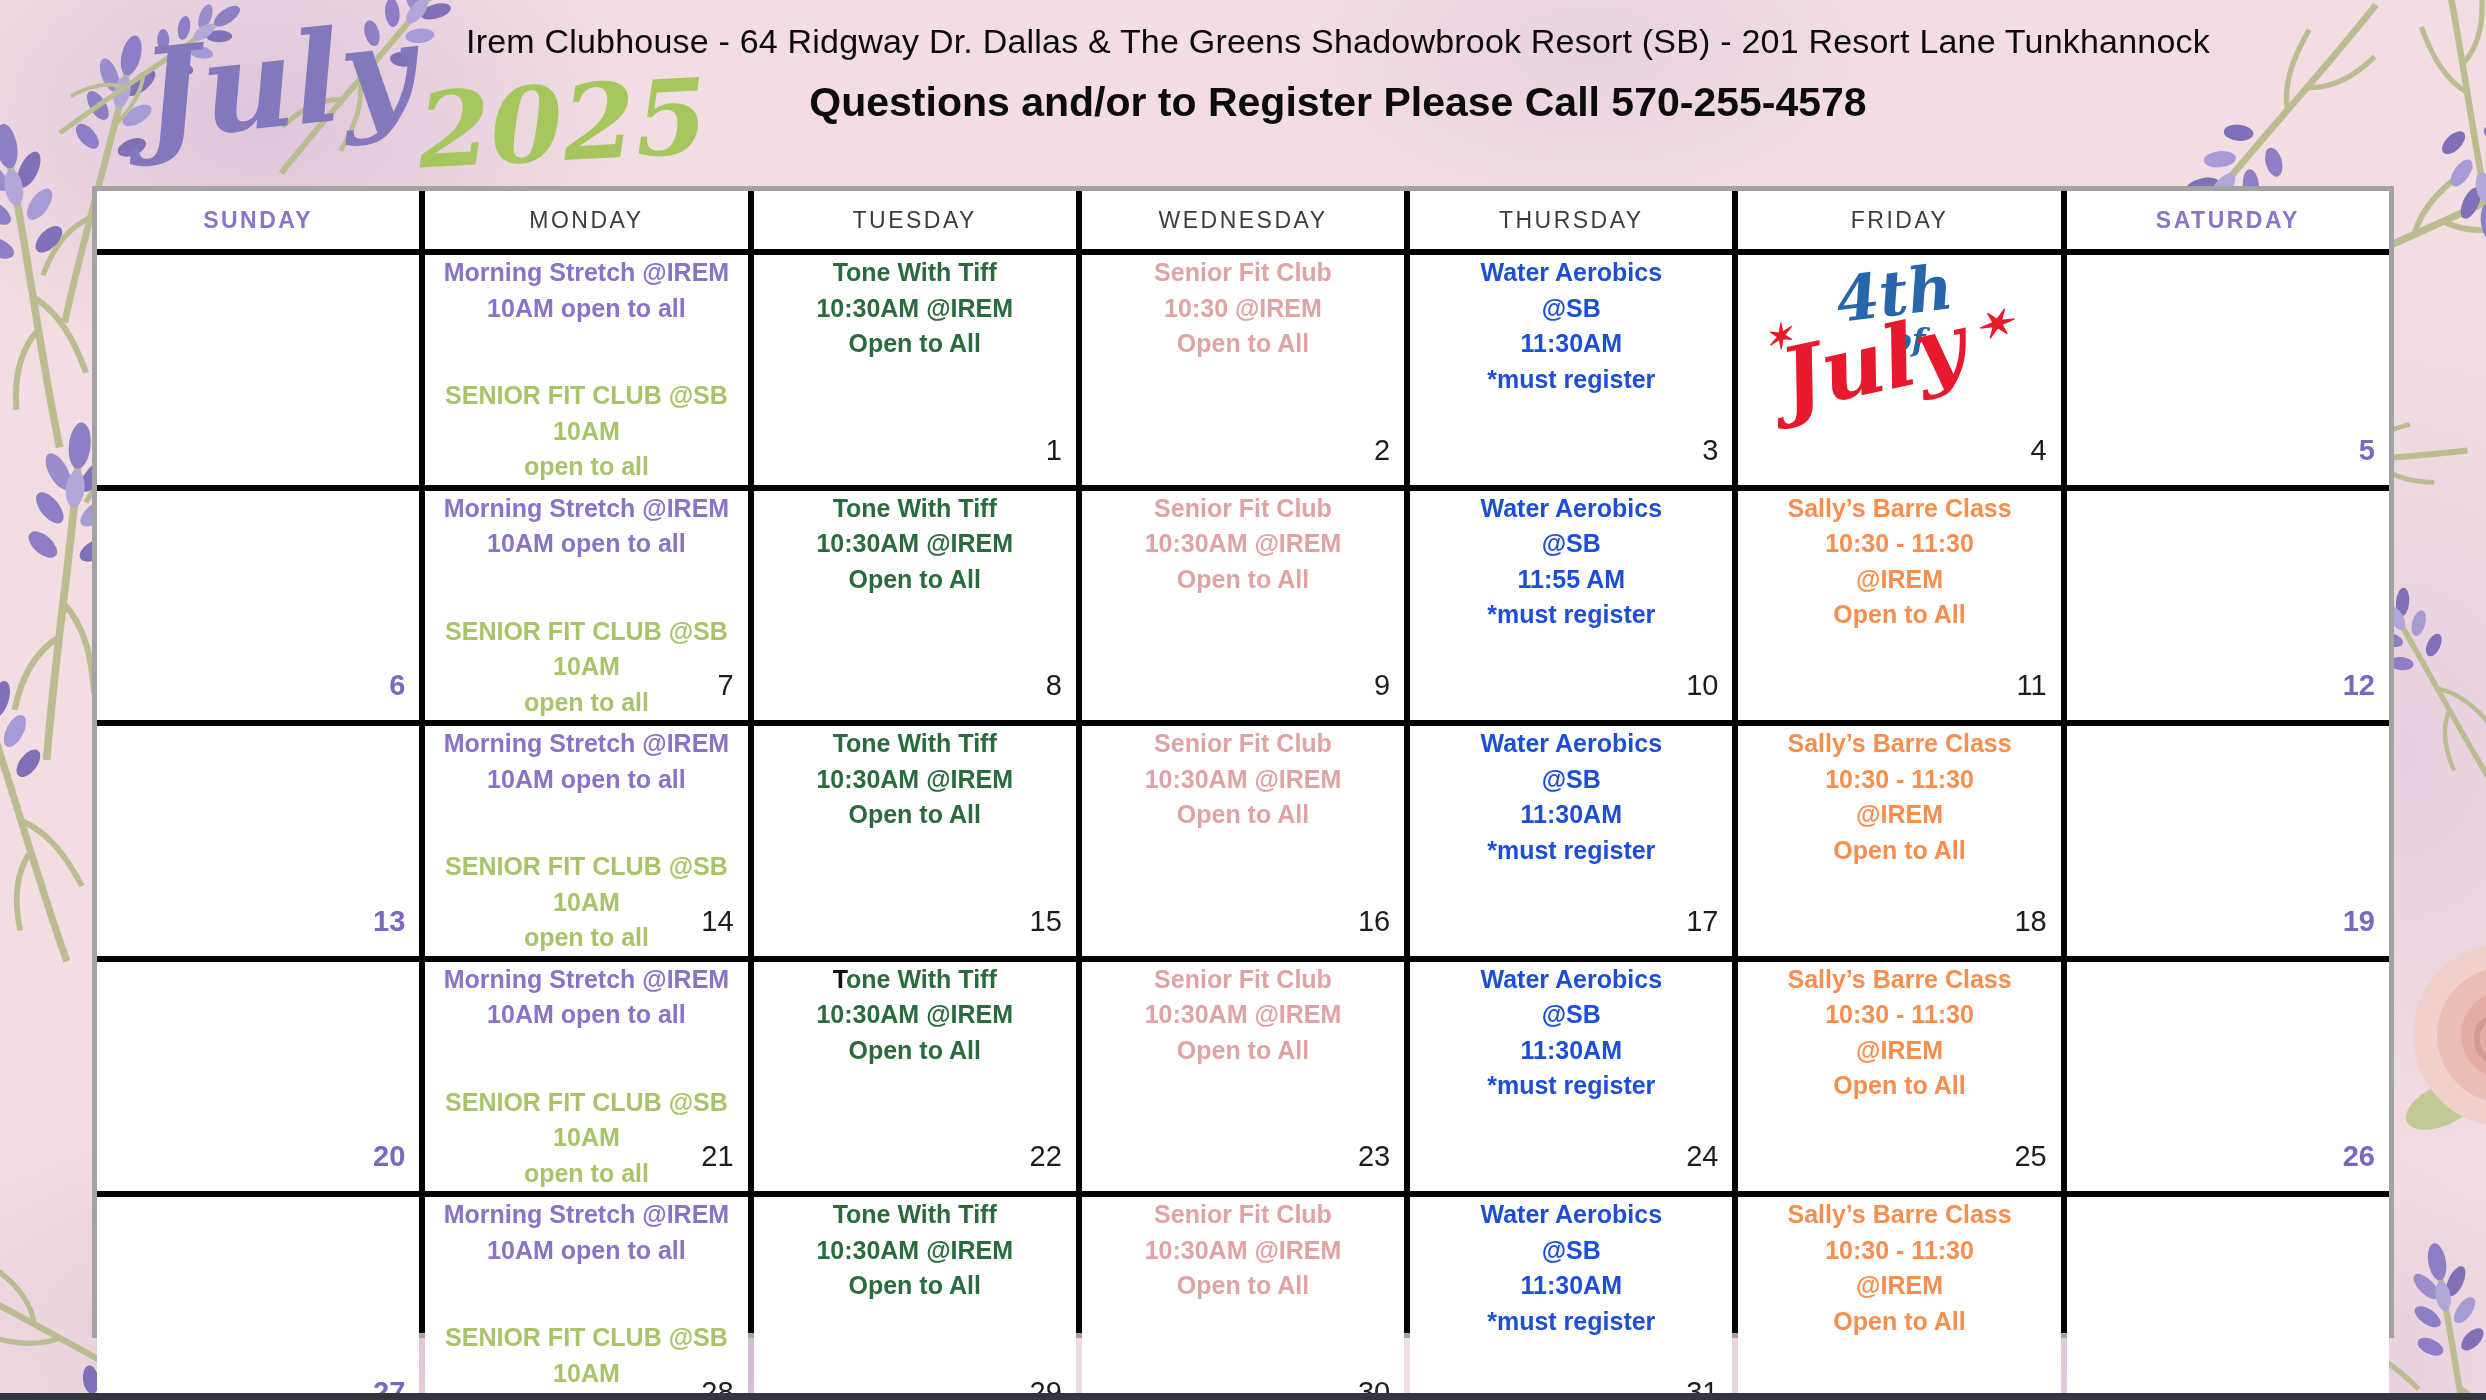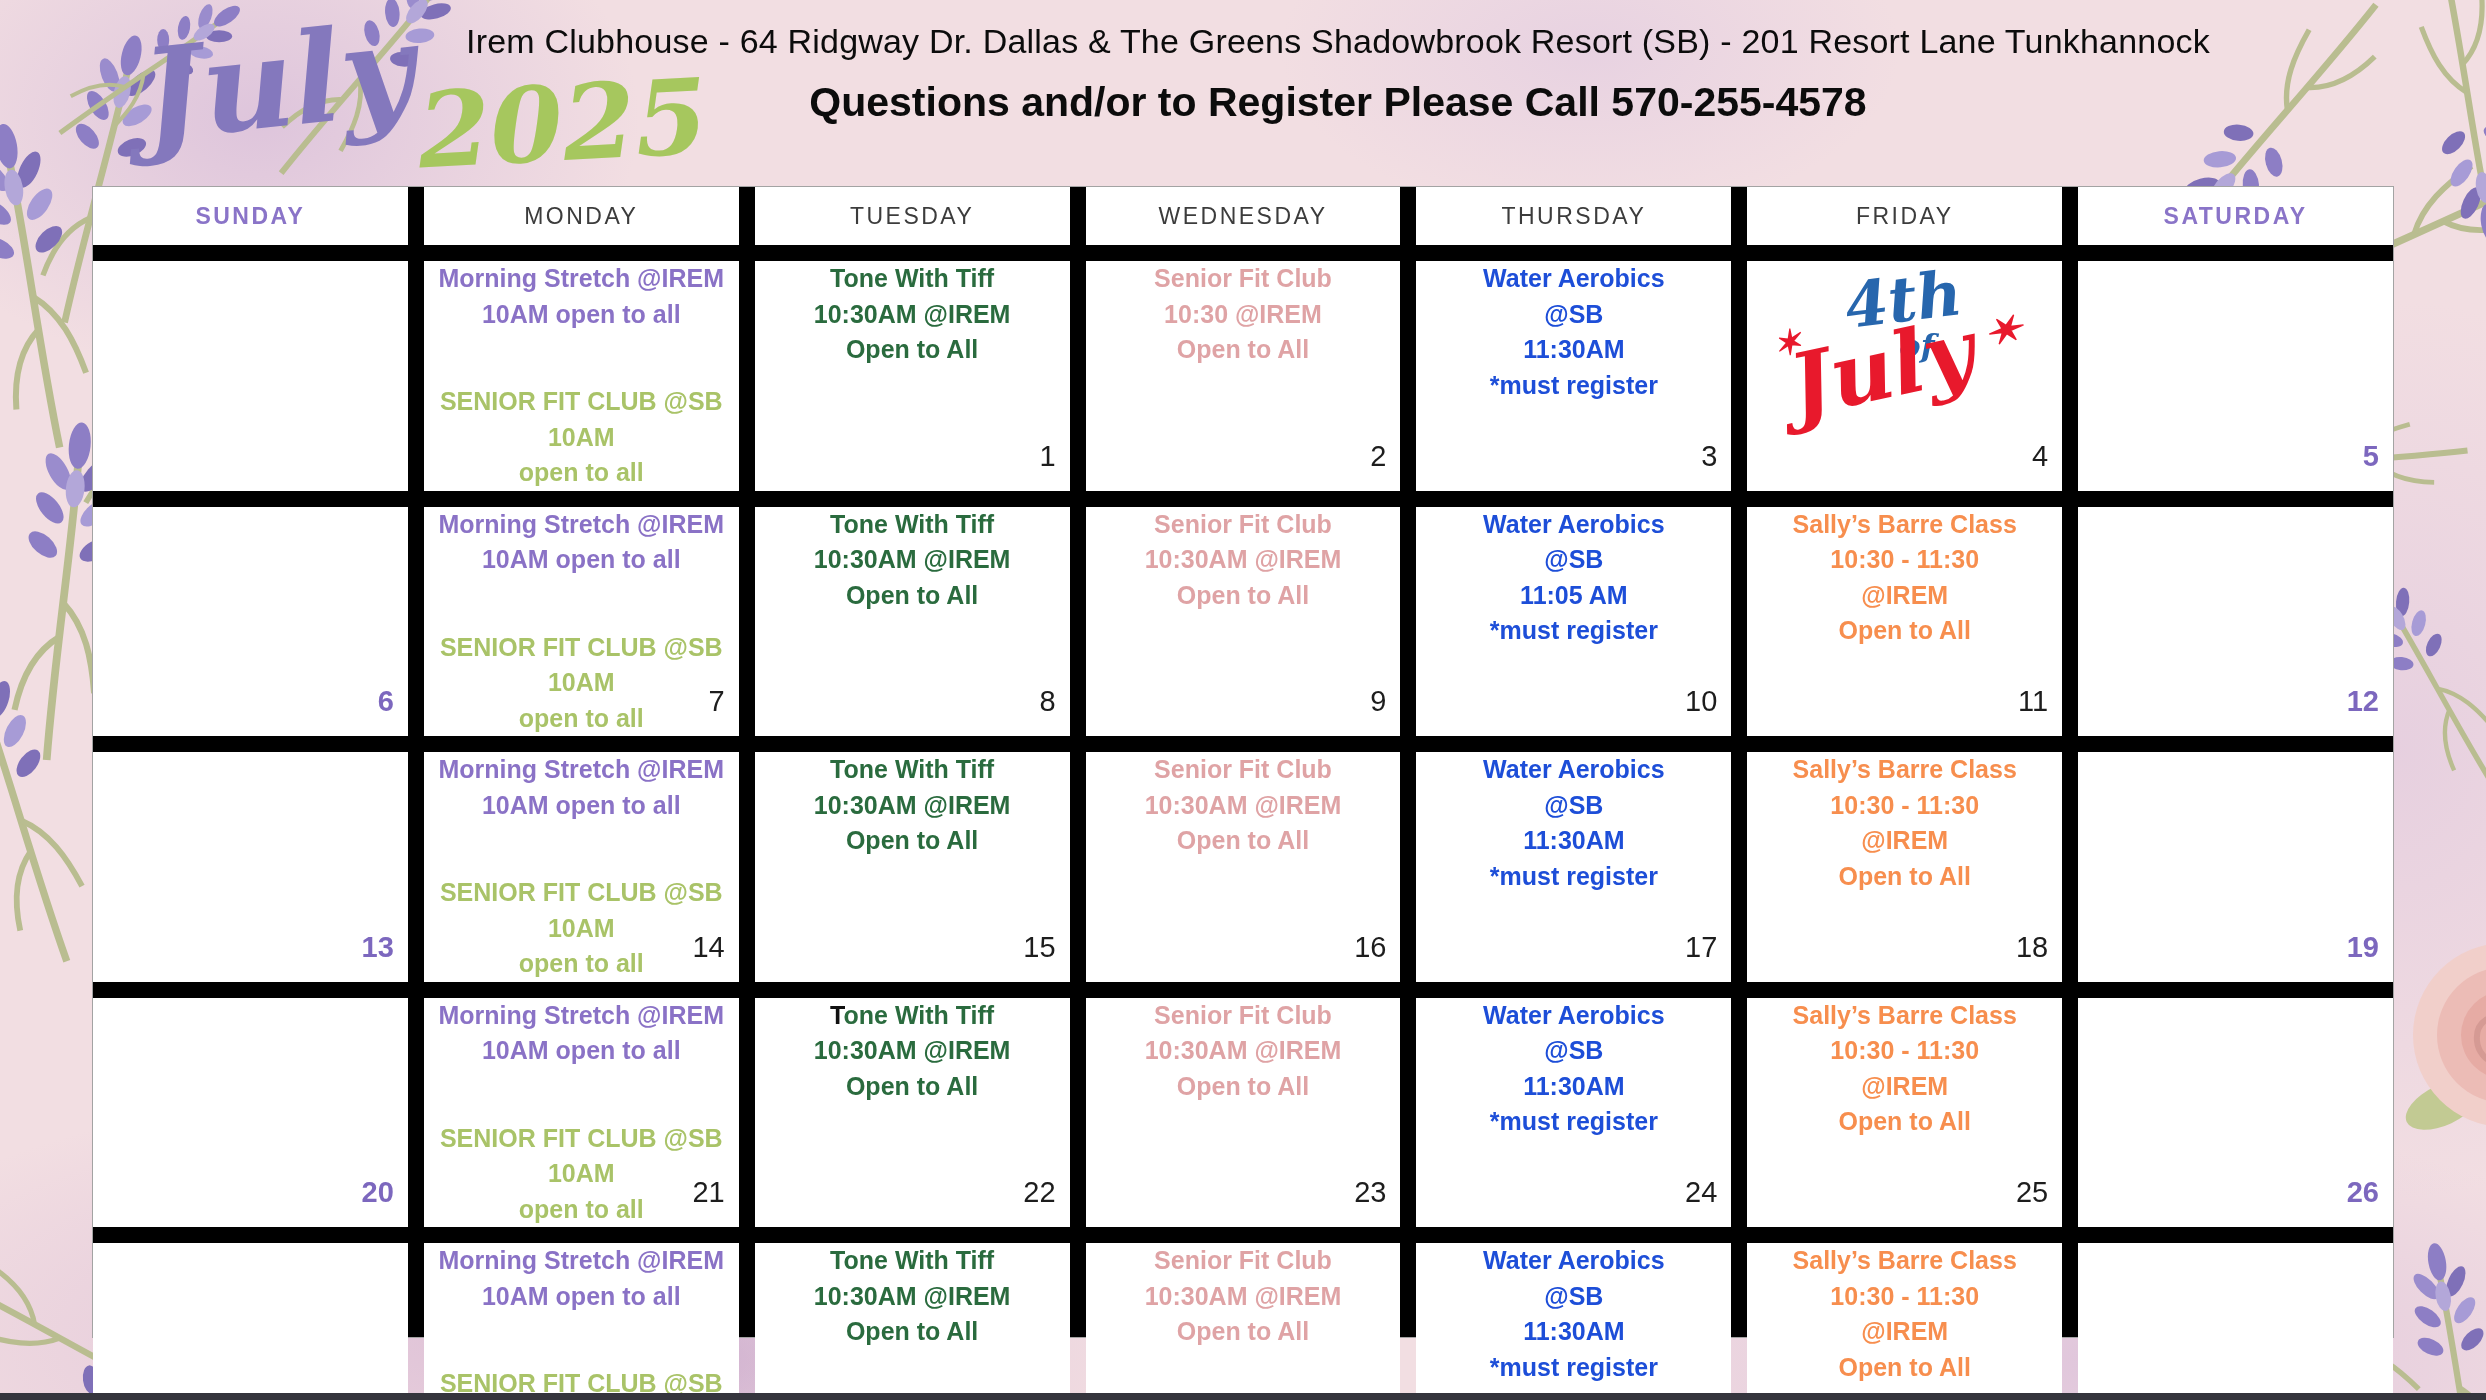--- a/index.html
+++ b/index.html
@@ -24,21 +24,21 @@
   .title1{margin-top:22px;font-size:34px;font-weight:normal;letter-spacing:.2px;}
   .title2{margin-top:18px;font-size:41px;font-weight:bold;}
   .script{position:absolute;z-index:5;font-family:"DejaVu Serif",serif;font-style:italic;font-weight:bold;pointer-events:none;}
   .script-july{left:142px;top:8px;font-size:126px;color:#8478bd;transform:rotate(-6deg);}
   .script-year{left:418px;top:62px;font-size:104px;color:#a6c75e;transform:rotate(-3deg);}
 
   
   .grid{
     position:absolute;left:92px;top:186px;width:2302px;height:1152px;z-index:2;
     display:grid;grid-template-columns:repeat(7,1fr);grid-template-rows:58px repeat(5,1fr);
-    background:#000;gap:16px;border:1px solid #a3a3a3;box-sizing:border-box;
+    background:#000;gap:6px;border:5px solid #a3a3a3;box-sizing:border-box;
   }
   .hcell{background:#fff;display:flex;align-items:center;justify-content:center;
     font-size:23px;letter-spacing:2.5px;color:#3c3c3c;}
   .hcell.accent{color:#8a74c8;font-weight:bold;}
   .cell{background:#fff;position:relative;text-align:center;}
   .event{font-weight:bold;font-size:25px;line-height:1.42;}
   .event + .event{margin-top:52px;}
   .purple{color:#8a72c6;}
   .lightgreen{color:#a9c368;}
   .darkgreen{color:#2a6b3e;}
@@ -213,21 +213,21 @@
         <div>Senior Fit Club</div>
         <div>10:30AM @IREM</div>
         <div>Open to All</div>
       </div>
       <span class="daynum">9</span>
     </div>
     <div class="cell">
       <div class="event blue">
         <div>Water Aerobics</div>
         <div>@SB</div>
-        <div>11:05 AM</div>
+        <div>11:55 AM</div>
         <div>*must register</div>
       </div>
       <span class="daynum">10</span>
     </div>
     <div class="cell">
       <div class="event orange">
         <div>Sally’s Barre Class</div>
         <div>10:30 - 11:30</div>
         <div>@IREM</div>
         <div>Open to All</div>

